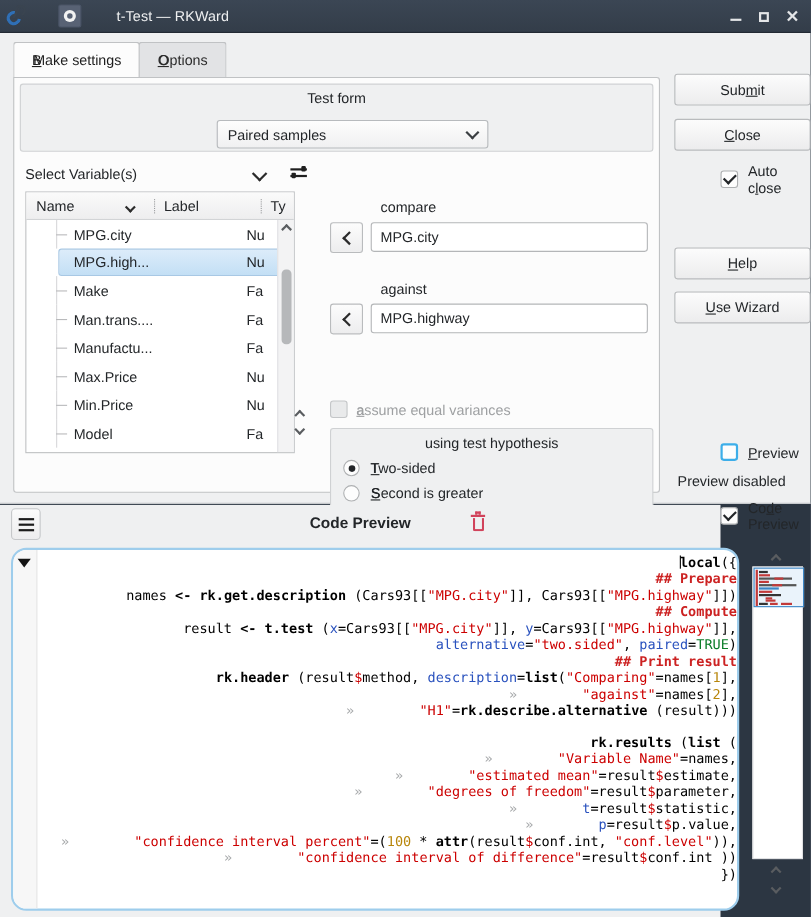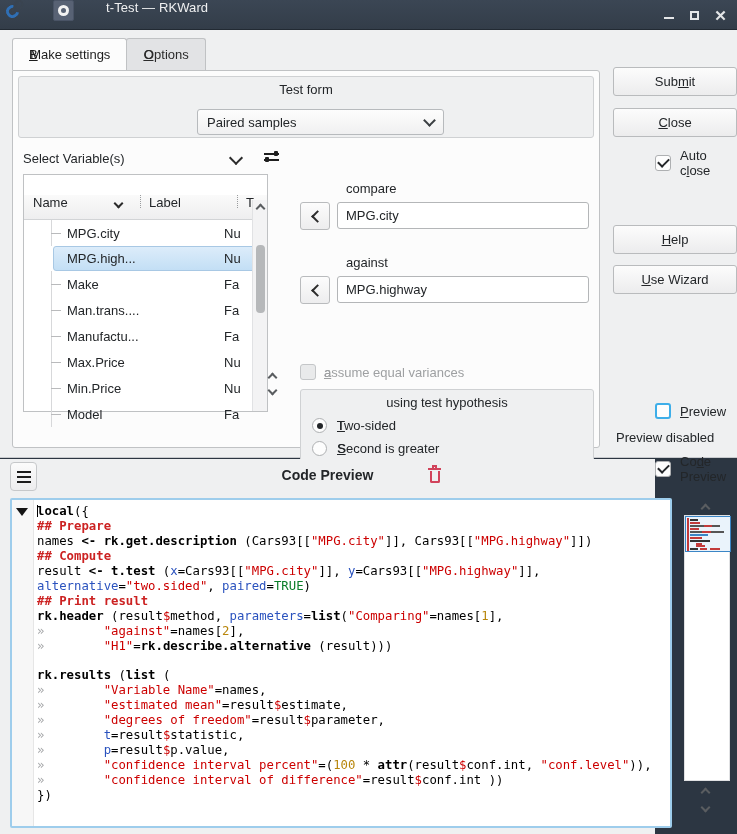--- a/index.html
+++ b/index.html
@@ -8,21 +8,21 @@
     overflow: hidden;
     background: #2c3642;
     font-family: "Liberation Sans", sans-serif;
   }
   * { box-sizing: border-box; }
 
   
   .titlebar {
     height: 30px; width: 737px;
     background: linear-gradient(#3b4654, #333d49);
-    display: flex; align-items: flex-start;
+    display: flex; align-items: center;
     border-bottom: 1px solid #222a33;
     position: relative;
     gap: 23px;
   }
   .app-icon {
     width: 20px; height: 20px; margin-left: 5px;
     position: relative; flex: 0 0 auto;
   }
   .app-icon .ring {
     position: absolute; left: 1px; top: 5px;
@@ -150,23 +150,22 @@
 
   
   .vartree {
     position: absolute; left: 10px; top: 103px;
     width: 245px; height: 238px;
     background: #ffffff; border: 1px solid #bfc1c3;
   }
   .vt-head {
     height: 25px; background: linear-gradient(#fafafa,#eeeeef);
     border-bottom: 1px solid #d2d4d6;
-    display: flex; align-items: flex-start; font-size: 13px; color: #232629;
+    display: flex; align-items: center; font-size: 13px; color: #232629;
     position: relative;
-    margin-top: 20px;
   }
   .vt-head .c-name { width: 116px; padding-left: 9px; position: relative; }
   .vt-head .sortchev {
     position: absolute; right: 18px; top: 5px;
     width: 7px; height: 7px;
     border-right: 2px solid #2b2b2b; border-bottom: 2px solid #2b2b2b;
     transform: rotate(45deg);
   }
   .vt-head .sep { width:1px; height:13px; border-left:1px dotted #9a9c9e; }
   .vt-head .c-label { width: 96px; padding-left: 8px; position: relative; }
@@ -335,22 +334,22 @@
   }
   .trash {
     position: absolute; left: 428px; top: 9px; width: 13px; height: 16px;
   }
   .trash .lid { position: absolute; top: 0; left: 0; width: 13px; height: 2px; background: #d1435b; }
   .trash .hdl { position: absolute; top: -3px; left: 4px; width: 5px; height: 3px; border: 2px solid #d1435b; border-bottom: none; }
   .trash .can { position: absolute; top: 3px; left: 1.5px; width: 10px; height: 12px; border: 2px solid #d1435b; border-top: none; border-radius: 0 0 2px 2px; }
 
   .cp-body {
     position: absolute; left: 10px; top: 39px; width: 662px; height: 330px;
-    background: #ffffff; border: 2px solid #9ecdec; border-radius: 2px;
-    display: flex; overflow: hidden;
+    background: #ffffff; border: 2px solid #9ecdec; border-radius: 14px;
+    display: flex; overflow: hidden; text-align: right;
   }
   .cp-gutter {
     width: 22px; background: #f7f7f7; border-right: 1px solid #e6e6e6;
     position: relative; flex: 0 0 auto;
   }
   .cp-foldtri {
     position: absolute; left: 4px; top: 8px;
     width: 0; height: 0;
     border-left: 6px solid transparent; border-right: 6px solid transparent;
     border-top: 8px solid #141414;
@@ -638,21 +637,21 @@
     <div class="cp-gutter">
       <div class="cp-foldtri"></div>
     </div>
     <div class="cp-code"><span class="cp-cursor"></span><span class="k-fn">local</span>({
 <span class="k-cmt">## Prepare</span>
 names <span class="k-op">&lt;-</span> <span class="k-fn">rk.get.description</span> (Cars93[[<span class="k-str">"MPG.city"</span>]], Cars93[[<span class="k-str">"MPG.highway"</span>]])
 <span class="k-cmt">## Compute</span>
 result <span class="k-op">&lt;-</span> <span class="k-fn">t.test</span> (<span class="k-arg">x</span>=Cars93[[<span class="k-str">"MPG.city"</span>]], <span class="k-arg">y</span>=Cars93[[<span class="k-str">"MPG.highway"</span>]],
 <span class="k-arg">alternative</span>=<span class="k-str">"two.sided"</span>, <span class="k-arg">paired</span>=<span class="k-true">TRUE</span>)
 <span class="k-cmt">## Print result</span>
-<span class="k-fn">rk.header</span> (result<span class="k-str">$</span>method, <span class="k-arg">parameters</span>=<span class="k-fn">list</span>(<span class="k-str">"Comparing"</span>=names[<span class="k-num">1</span>],
+<span class="k-fn">rk.header</span> (result<span class="k-str">$</span>method, <span class="k-arg">description</span>=<span class="k-fn">list</span>(<span class="k-str">"Comparing"</span>=names[<span class="k-num">1</span>],
 <span class="cont">»</span>        <span class="k-str">"against"</span>=names[<span class="k-num">2</span>],
 <span class="cont">»</span>        <span class="k-str">"H1"</span>=<span class="k-fn">rk.describe.alternative</span> (result)))
 
 <span class="k-fn">rk.results</span> (<span class="k-fn">list</span> (
 <span class="cont">»</span>        <span class="k-str">"Variable Name"</span>=names,
 <span class="cont">»</span>        <span class="k-str">"estimated mean"</span>=result<span class="k-str">$</span>estimate,
 <span class="cont">»</span>        <span class="k-str">"degrees of freedom"</span>=result<span class="k-str">$</span>parameter,
 <span class="cont">»</span>        <span class="k-arg">t</span>=result<span class="k-str">$</span>statistic,
 <span class="cont">»</span>        <span class="k-arg">p</span>=result<span class="k-str">$</span>p.value,
 <span class="cont">»</span>        <span class="k-str">"confidence interval percent"</span>=(<span class="k-num">100</span> * <span class="k-fn">attr</span>(result<span class="k-str">$</span>conf.int, <span class="k-str">"conf.level"</span>)),

